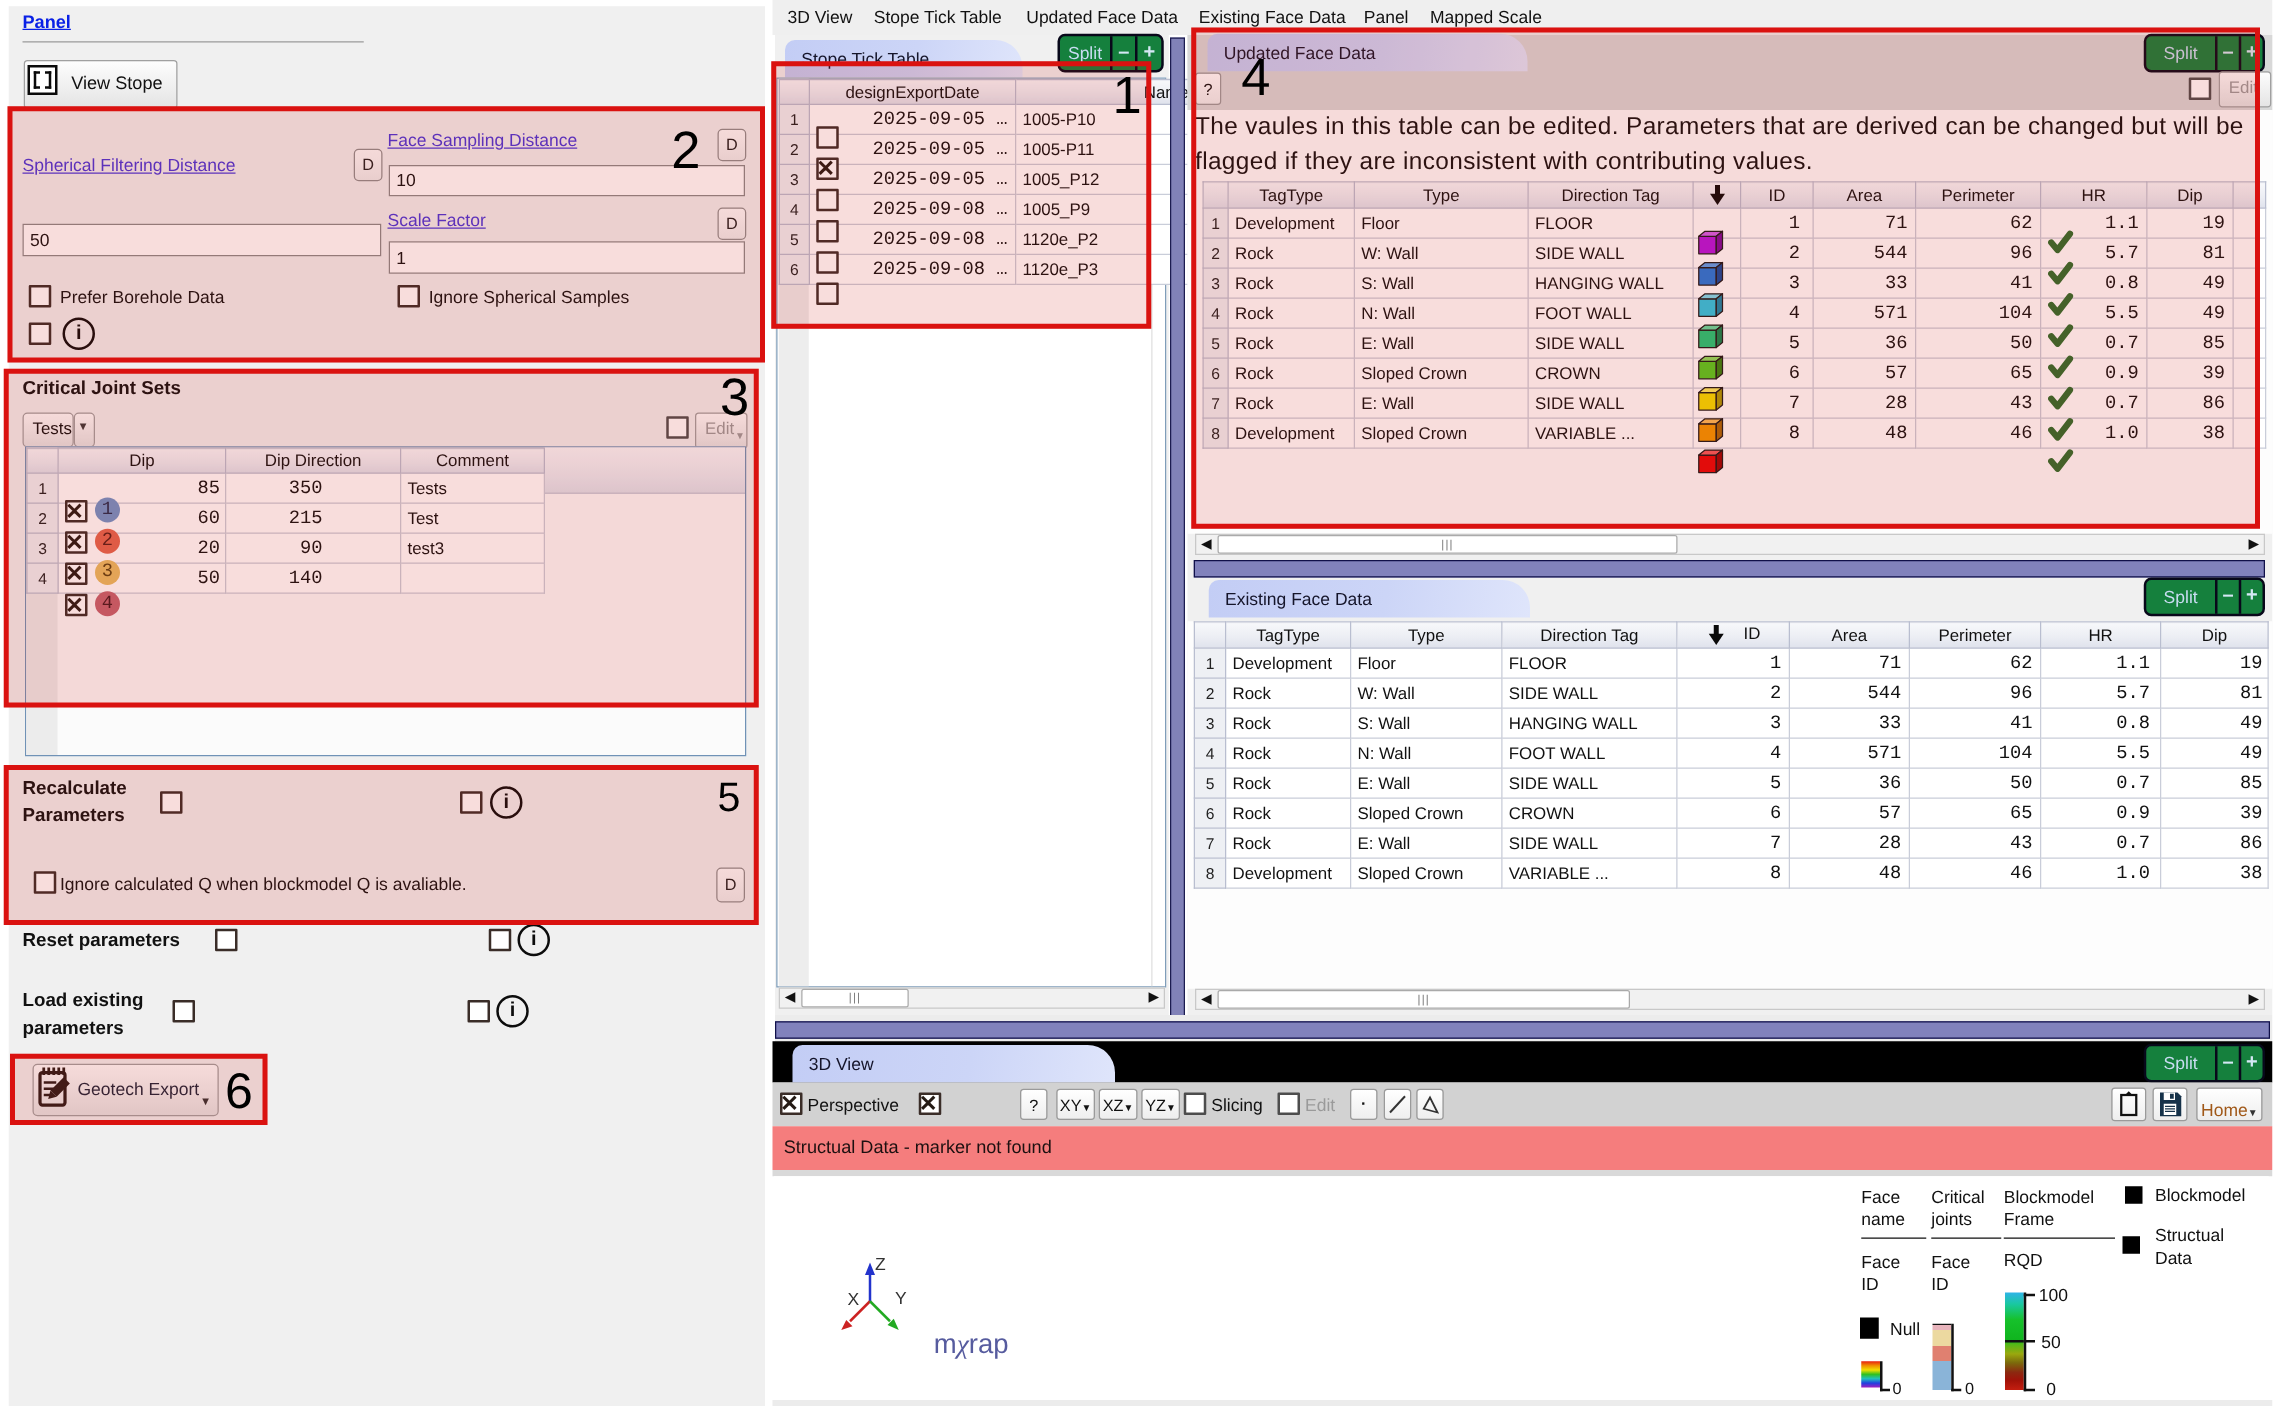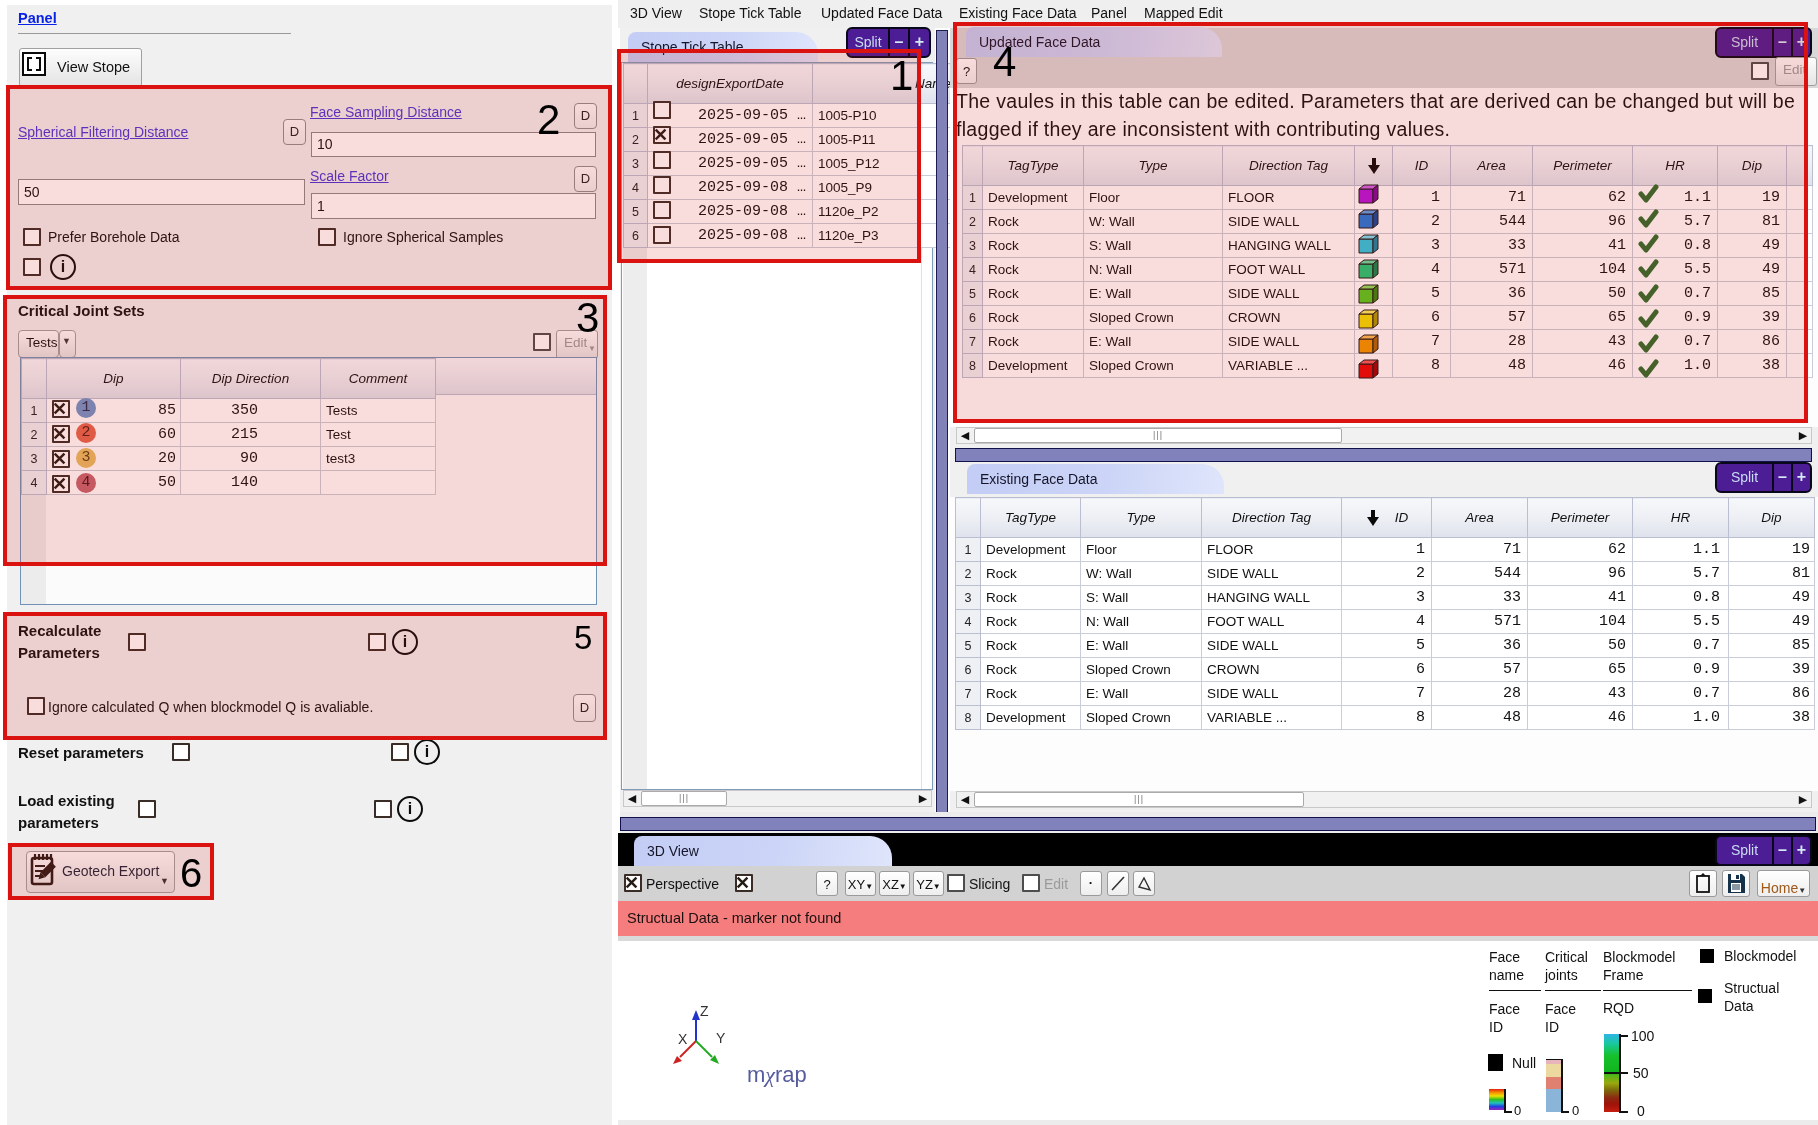--- a/index.html
+++ b/index.html
@@ -19,38 +19,38 @@
   background:linear-gradient(#fcfcfc,#eeeeee);text-align:center;font-size:13px;line-height:24px;color:#222;}
 
 .plink{position:absolute;color:#4936d8;text-decoration:underline;font-size:14px;}
 
 .btn{position:absolute;border:1px solid #a0a0a0;border-radius:3px;background:linear-gradient(#fdfdfd,#e4e4e4);}
 
 .tab{position:absolute;height:30px;border-radius:8px 22px 0 0;
   background:linear-gradient(100deg,#c3cdf5 0%,#ccd5f7 55%,#dfe5fb 100%);
   font-size:14px;color:#15152a;line-height:30px;padding-left:13px;box-sizing:border-box;}
 
-.split{position:absolute;width:97px;height:31px;background:#4c1d95;border:2px solid #08081a;border-radius:6px;box-sizing:border-box;}
+.split{position:absolute;width:97px;height:31px;background:#15803d;border:2px solid #08081a;border-radius:6px;box-sizing:border-box;}
 .split .s1{position:absolute;left:0;top:0;width:55px;height:100%;border-right:2px solid #08081a;
   color:#c9dcf2;font-size:14px;text-align:center;line-height:27px;}
 .split .s2{position:absolute;left:57px;top:0;width:17px;height:100%;border-right:2px solid #08081a;
   color:#d5e8f5;font-size:16px;font-weight:bold;text-align:center;line-height:25px;}
 .split .s3{position:absolute;right:0;top:0;width:17px;height:100%;color:#d5e8f5;font-size:16px;
   font-weight:bold;text-align:center;line-height:26px;}
 .split.sm{width:85px;}
 .split.sm .s1{width:40px;}
 .split.sm .s2{left:42px;width:18px;}
 .split.sm .s3{width:19px;}
 
 .ann{position:absolute;border:4px solid #da1210;background:rgba(205,25,22,0.15);box-sizing:border-box;}
 .annum{position:absolute;font-size:42px;color:#000;}
 
 table.tb{border-collapse:collapse;table-layout:fixed;font-size:13.5px;color:#111;}
 table.tb td,table.tb th{border:1px solid #c9cdd9;padding:0;overflow:hidden;white-space:nowrap;box-sizing:border-box;}
-table.tb th{background:linear-gradient(#f7f8fb 0%,#eceef4 55%,#dfe2ec 100%);font-weight:normal;height:40px;border-color:#b9bed0;font-style:italic;}
+table.tb th{background:linear-gradient(#f7f8fb 0%,#eceef4 55%,#dfe2ec 100%);font-weight:normal;height:20px;border-color:#b9bed0;}
 table.tb td{height:24px;background:#fff;}
 table.tb td.rn{background:#eef0f4;text-align:center;font-size:12.5px;color:#222;border-color:#b9bed0;}
 .num{font-family:"Liberation Mono",monospace;font-size:15px;text-align:right;}
 
 .hsb{position:absolute;height:17px;background:#f1f1f1;border:1px solid #c8c8c8;box-sizing:border-box;}
 .hsb .ar{position:absolute;top:0;width:16px;height:100%;font-size:11px;line-height:15px;text-align:center;color:#111;}
 .hsb .th{position:absolute;top:0px;height:15px;background:#fff;border:1px solid #aaa;box-sizing:border-box;border-radius:2px;}
 .hsb .th:after{content:"|||";display:block;text-align:center;font-size:9px;line-height:13px;color:#777;letter-spacing:1px;}
 .purp{position:absolute;background:#8182bc;border:1px solid #10104a;box-sizing:border-box;}
 .toolbtn{position:absolute;border:1px solid #9a9a9a;border-radius:3px;background:linear-gradient(#ffffff,#eeeeee);
@@ -62,21 +62,21 @@
 
 <div class="abs" style="left:0;top:0;width:617px;height:1125px;background:#ffffff;"></div>
 <div class="abs" style="left:7px;top:5px;width:605px;height:1120px;background:#f0f0f0;"></div>
 
 <div class="abs" style="left:618px;top:0;width:1200px;height:28px;background:#efefef;"></div>
 <div class="abs" style="left:630px;top:5px;font-size:14px;">3D View</div>
 <div class="abs" style="left:699px;top:5px;font-size:14px;">Stope Tick Table</div>
 <div class="abs" style="left:821px;top:5px;font-size:14px;">Updated Face Data</div>
 <div class="abs" style="left:959px;top:5px;font-size:14px;">Existing Face Data</div>
 <div class="abs" style="left:1091px;top:5px;font-size:14px;">Panel</div>
-<div class="abs" style="left:1144px;top:5px;font-size:14px;">Mapped Edit</div>
+<div class="abs" style="left:1144px;top:5px;font-size:14px;">Mapped Scale</div>
 
 <div class="abs" style="left:18px;top:10px;font-size:14.5px;font-weight:bold;color:#0a21e6;text-decoration:underline;">Panel</div>
 <div class="abs" style="left:18px;top:33px;width:273px;height:1px;background:#9a9a9a;"></div>
 
 <div class="btn" style="left:19px;top:48px;width:121px;height:37px;"></div>
 <div class="abs" style="left:22px;top:52px;width:24px;height:24px;border:2.5px solid #0a0a0a;background:#fff;box-sizing:border-box;"></div>
 <div class="abs" style="left:27px;top:57px;width:5px;height:14px;border-left:2.5px solid #0a0a0a;border-top:2.5px solid #0a0a0a;border-bottom:2.5px solid #0a0a0a;box-sizing:border-box;"></div>
 <div class="abs" style="left:36px;top:57px;width:5px;height:14px;border-right:2.5px solid #0a0a0a;border-top:2.5px solid #0a0a0a;border-bottom:2.5px solid #0a0a0a;box-sizing:border-box;"></div>
 <div class="abs" style="left:57px;top:59px;font-size:14.5px;">View Stope</div>
 

